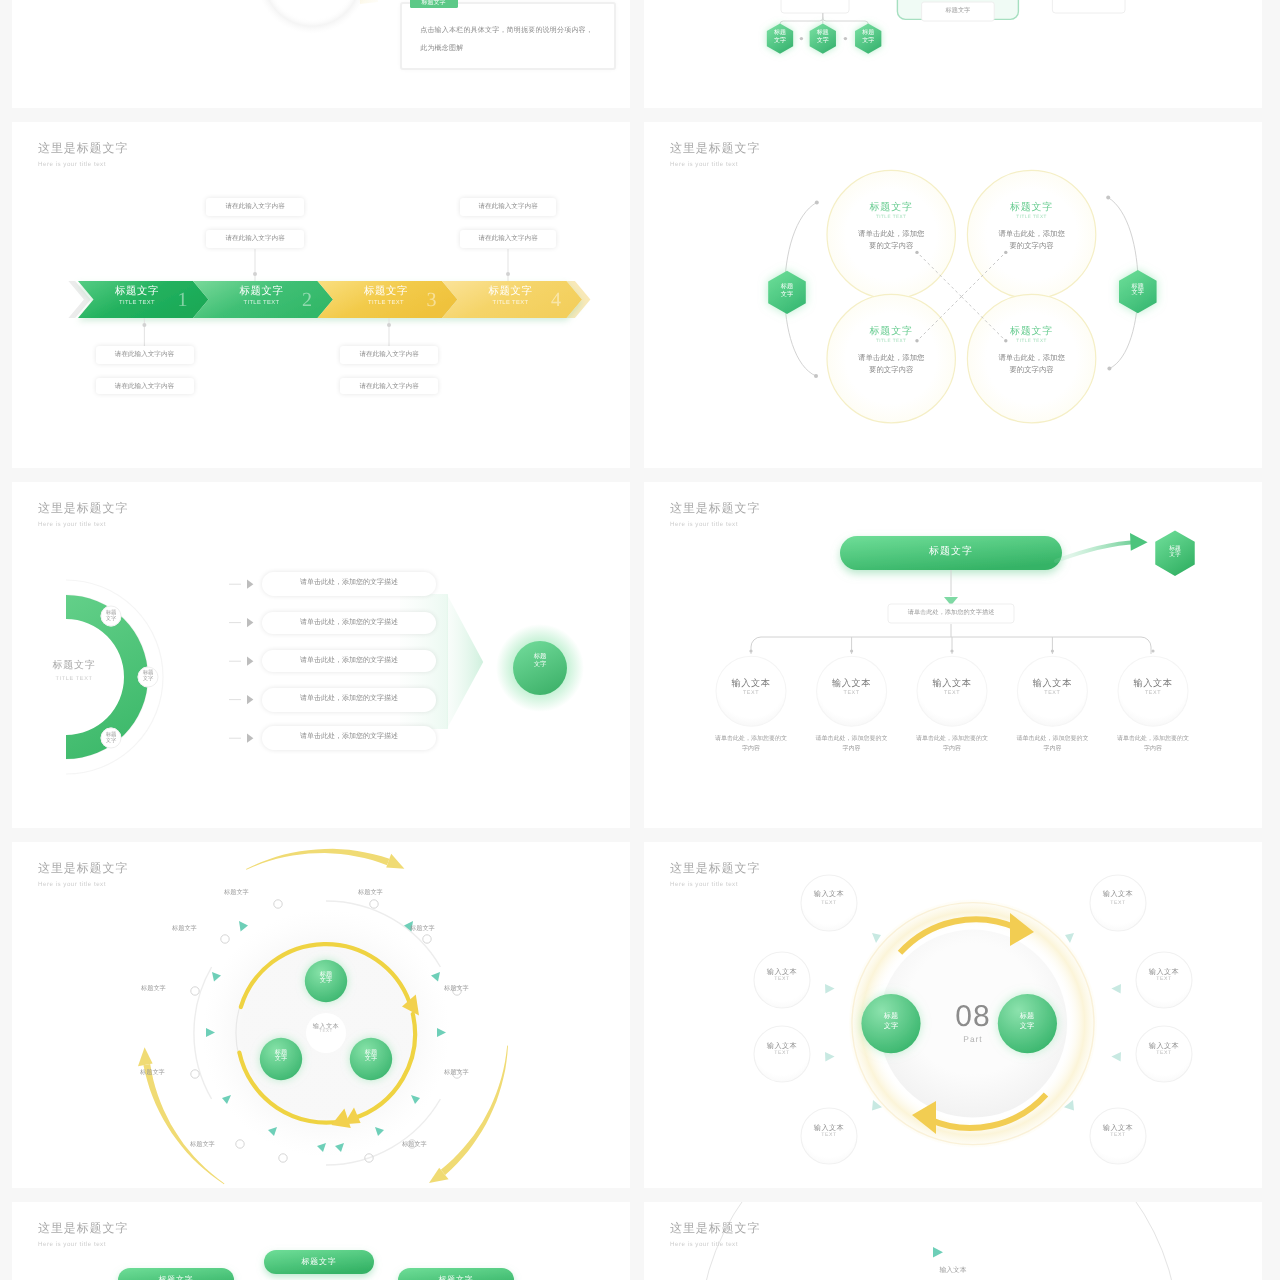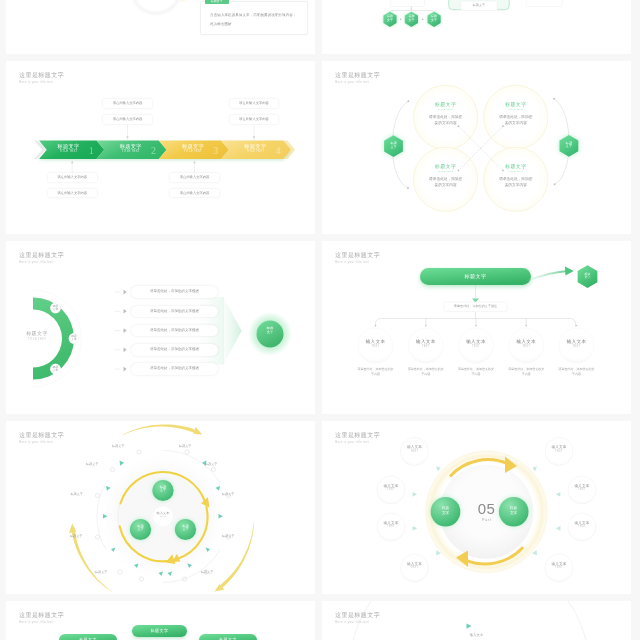--- a/index.html
+++ b/index.html
@@ -658,21 +658,21 @@
       <path d="M114 45.5 l4.5 1 l-2.5 4 z"></path>
       <path d="M90.5 71 l4.8 2.2 l-4.6 2.6 z"></path>
       <path d="M90.5 105 l4.8 2.2 l-4.6 2.6 z"></path>
       <path d="M114.5 129 l4.5 3.6 l-5 1.6 z"></path>
       <path d="M215 45.5 l-4.5 1 l2.5 4 z"></path>
       <path d="M238.5 71 l-4.8 2.2 l4.6 2.6 z"></path>
       <path d="M238.5 105 l-4.8 2.2 l4.6 2.6 z"></path>
       <path d="M214.5 129 l-4.5 3.6 l5 1.6 z"></path>
     </g>
   </svg>
-  <div class="cy-num">05</div>
+  <div class="cy-num">08</div>
   <div class="cy-sub">Part</div>
   <div class="cy-bl" style="left:115px">标题
 文字</div>
   <div class="cy-bl" style="left:183px">标题
 文字</div>
   <div class="cy-ob" style="left:78.5px;top:24px">
         <div class="cy-o1">输入文本</div>
         <div class="cy-o2">TEXT</div>
       </div>
   <div class="cy-ob" style="left:55px;top:62.5px">

